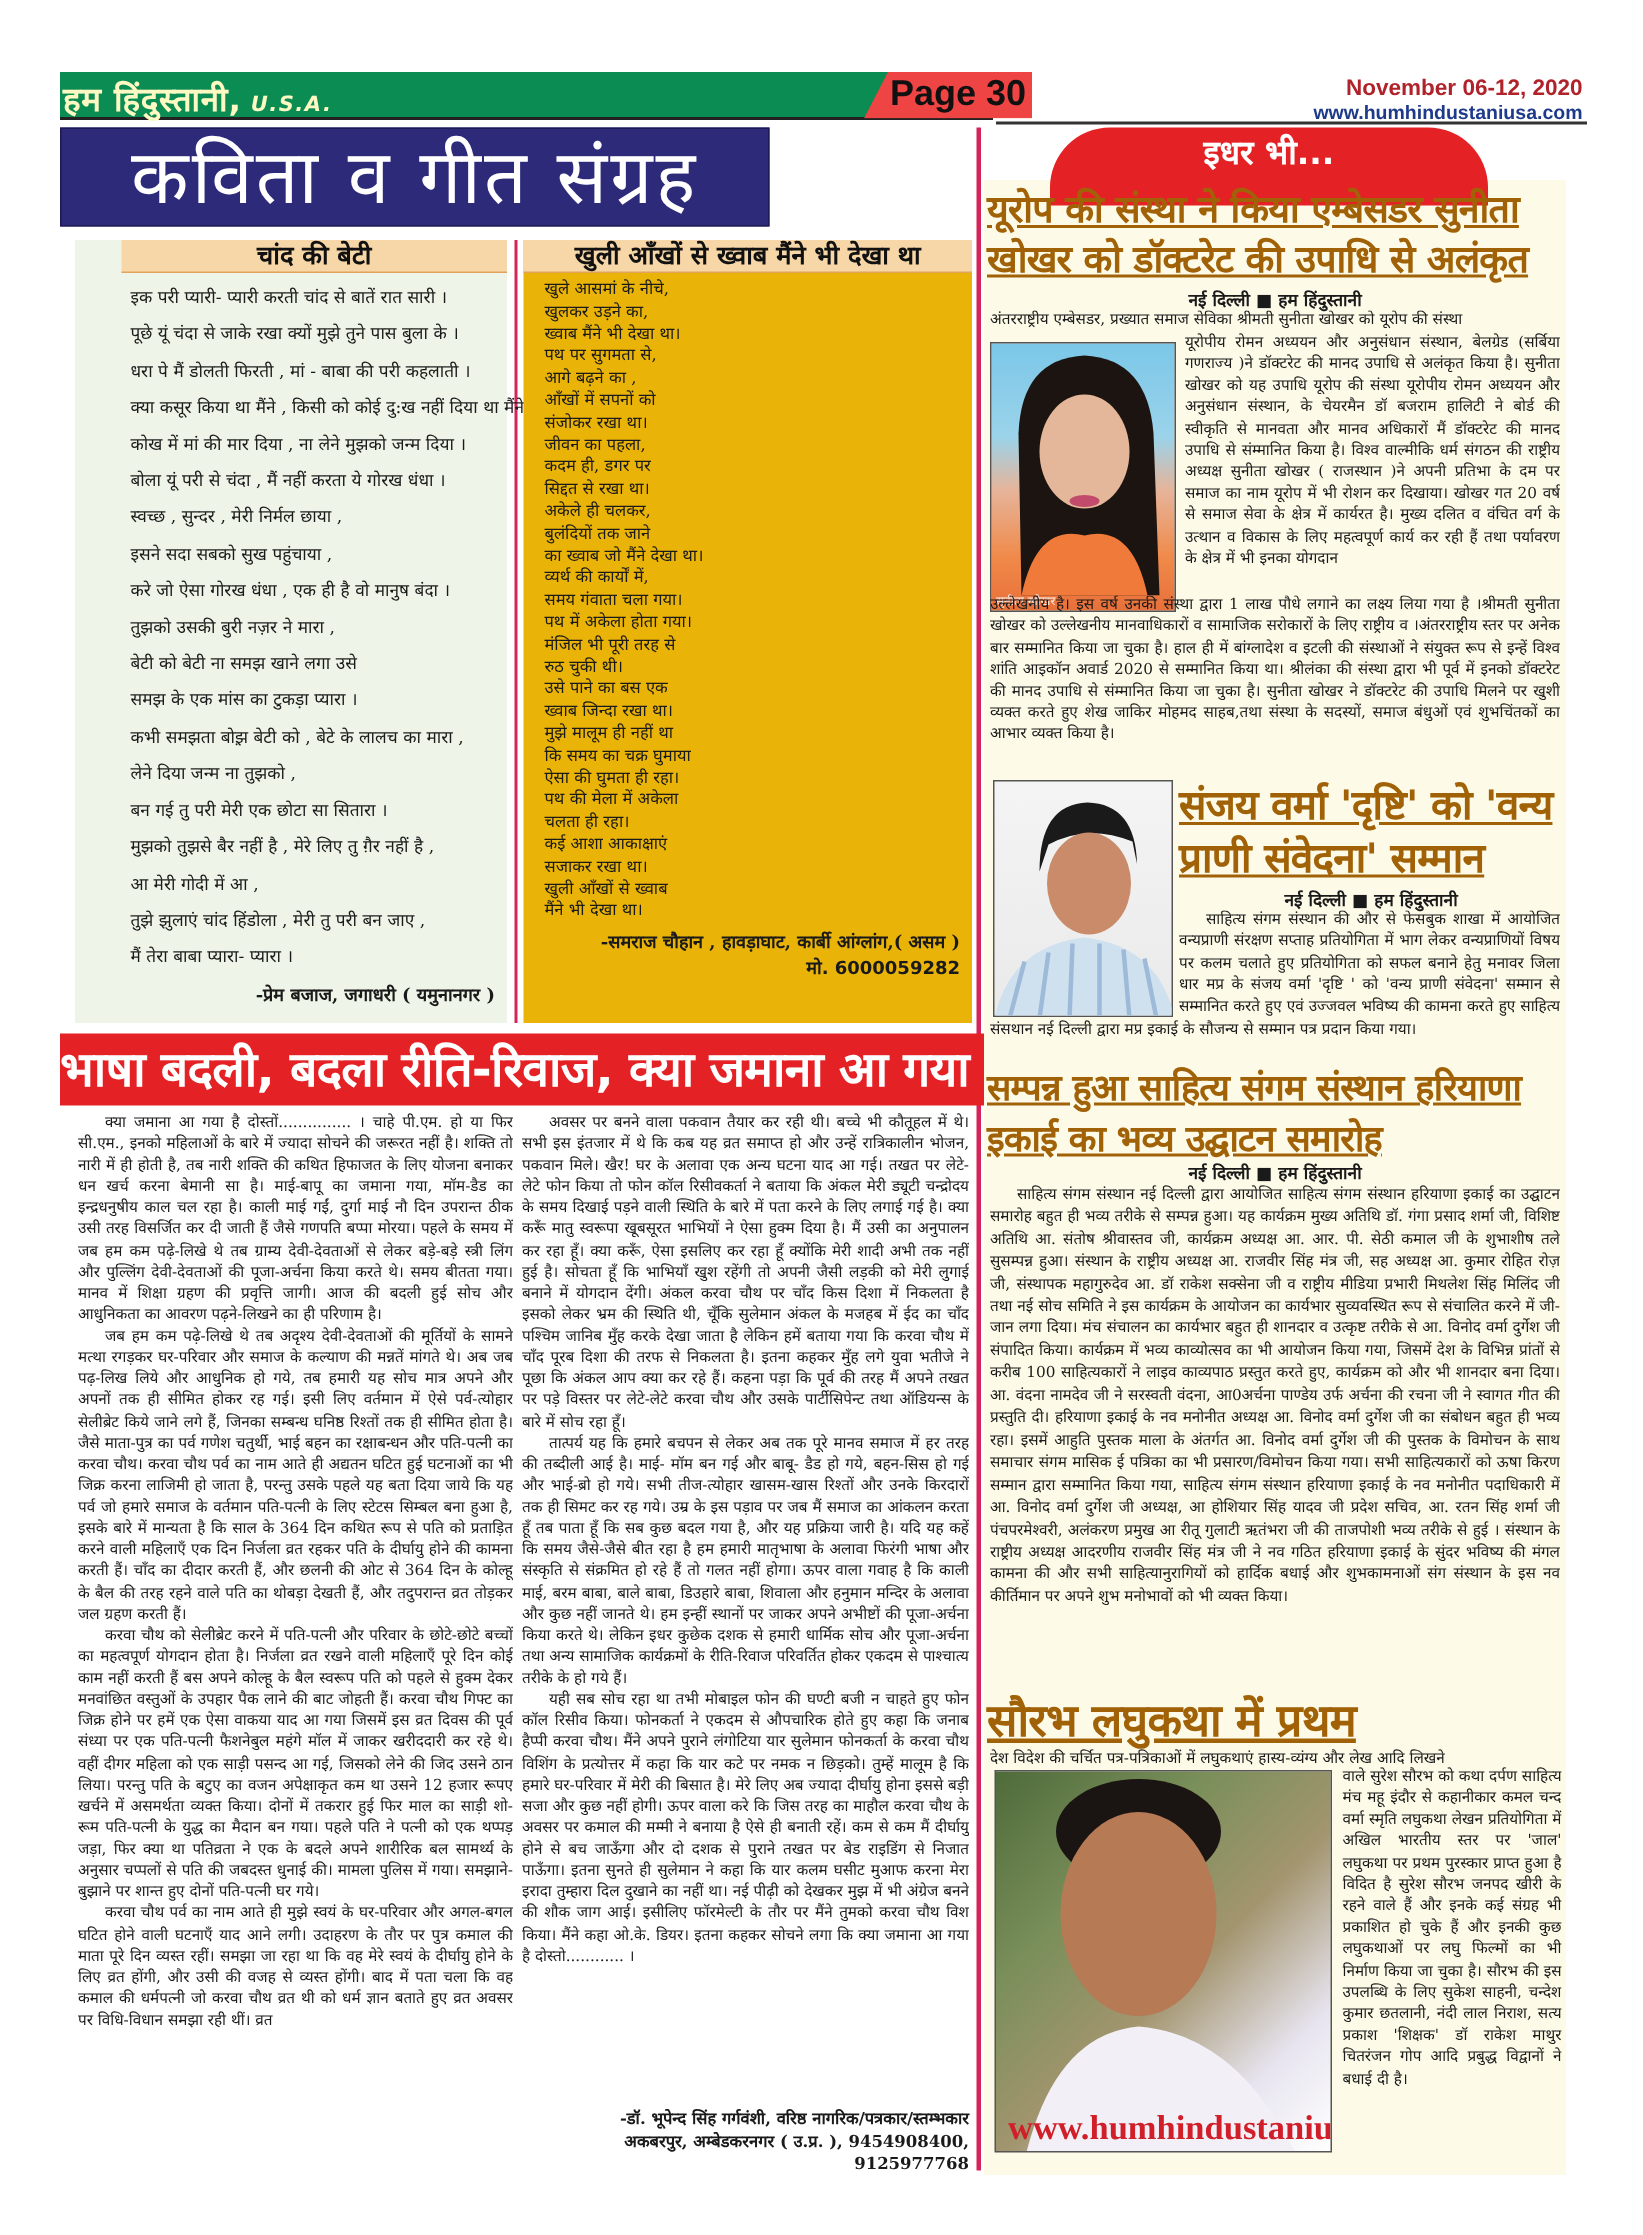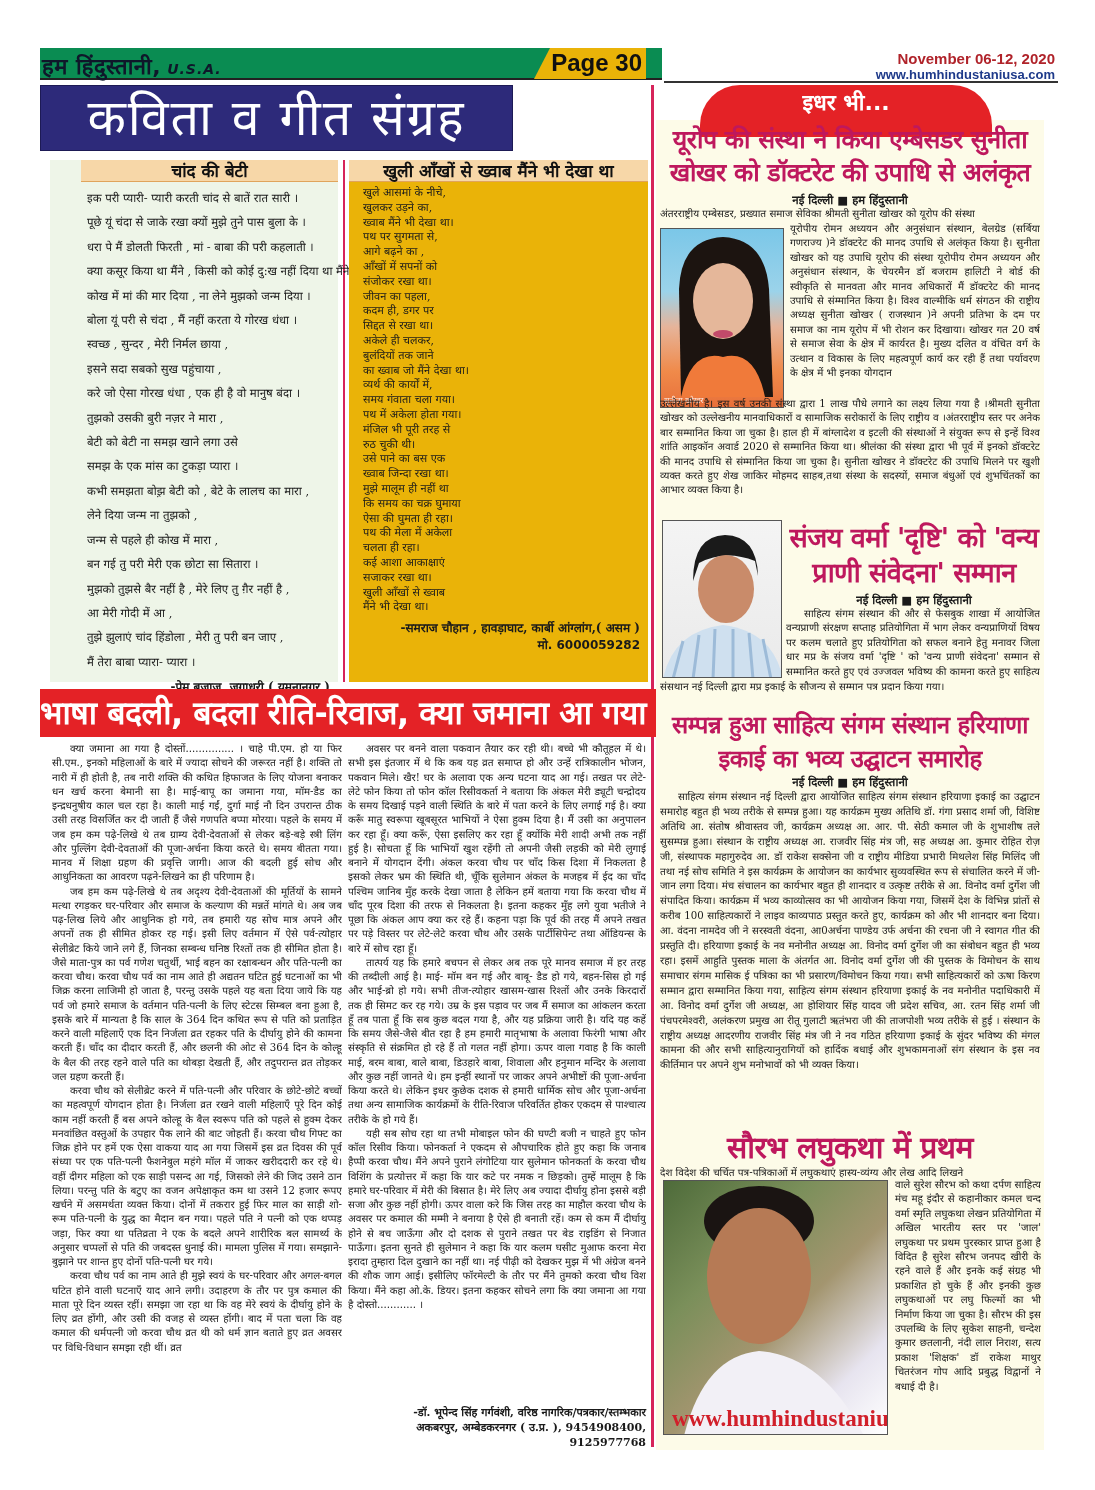--- a/index.html
+++ b/index.html
@@ -1,23 +1,23 @@
 <!DOCTYPE html>
 <html><head>
 <meta charset="utf-8">
 <style>
   * { box-sizing: border-box; margin: 0; padding: 0; }
   html, body { width: 1095px; height: 1490px; background: #ffffff; overflow: hidden; }
   body { position: relative; font-family: "DejaVu Serif", "Liberation Serif", serif; color: #1a1a1a; }
 
   
   .masthead { position: absolute; left: 40px; top: 48px; width: 622px; height: 32px; background: #0a8c52; border-bottom: 2px solid #222; }
-  .masthead .brand { position: absolute; left: 2px; top: 2px; color: #0f172a; font-family: "DejaVu Sans", sans-serif; font-weight: bold; font-size: 22px; letter-spacing: 0.5px; }
+  .masthead .brand { position: absolute; left: 2px; top: 2px; color: #fef9c3; font-family: "DejaVu Sans", sans-serif; font-weight: bold; font-size: 22px; letter-spacing: 0.5px; }
   .masthead .brand .usa { font-style: italic; font-size: 14px; margin-left: 6px; letter-spacing: 1px; }
-  .page-tab { position: absolute; left: 534px; top: 48px; width: 112px; height: 31px; background: #eab308; clip-path: polygon(16px 0, 100% 0, 100% 100%, 0 100%); }
+  .page-tab { position: absolute; left: 576px; top: 48px; width: 112px; height: 31px; background: #ef4444; clip-path: polygon(16px 0, 100% 0, 100% 100%, 0 100%); }
   .page-tab span { position: absolute; right: 4px; top: 1px; font-family: "Liberation Sans", sans-serif; font-weight: bold; font-size: 24px; color: #111; }
   .dateline { position: absolute; right: 40px; top: 50px; text-align: right; font-family: "Liberation Sans", sans-serif; font-weight: bold; }
   .dateline .date { color: #b0232a; font-size: 15px; line-height: 17px; }
   .dateline .url { color: #1e3a8a; font-size: 13px; line-height: 15px; }
   .top-rule { position: absolute; left: 664px; top: 81px; width: 394px; height: 2px; background: #333; }
   .section-banner-box { position: absolute; left: 40px; top: 85px; width: 472px; height: 66px; background: #2d2a7a; border: 1px solid #1d1a55; }
   .section-banner-box h1 { color: #fff; font-family: "DejaVu Sans", sans-serif; font-weight: normal; font-size: 50px; text-align: center; line-height: 64px; letter-spacing: 2px; }
 
   .vrule-red { position: absolute; width: 3px; background: #d6245a; }
 
@@ -36,21 +36,21 @@
   .red-headline h2 { color: #fff; font-family: "DejaVu Sans", sans-serif; font-weight: bold; font-size: 32px; line-height: 48px; text-align: center; letter-spacing: -0.5px; white-space: nowrap; overflow: hidden; }
 
   .article-col { position: absolute; font-size: 10.2px; line-height: 14.25px; text-align: justify; }
   .article-col p { text-indent: 18px; }
   .byline-right { text-align: right; font-weight: bold; font-size: 11px; line-height: 15px; }
 
   
   .right-col { position: absolute; left: 656px; top: 120px; width: 388px; height: 1330px; background: #fdfbe8; }
   .idhar-tab { position: absolute; left: 700px; top: 85px; width: 292px; height: 52px; background: #e42226; border-radius: 40px 40px 0 0; text-align: center; }
   .idhar-tab span { color: #fff; font-family: "DejaVu Sans", sans-serif; font-weight: bold; font-size: 22px; line-height: 36px; }
-  .r-headline { position: absolute; font-family: "DejaVu Sans", sans-serif; font-weight: bold; color: #be185d; text-align: center; letter-spacing: -0.5px; }
+  .r-headline { position: absolute; font-family: "DejaVu Sans", sans-serif; font-weight: bold; color: #a16207; letter-spacing: -0.5px; text-decoration: underline; }
   .dateline-small { position: absolute; font-weight: bold; font-size: 11.5px; text-align: center; }
   .r-text { position: absolute; font-size: 10.2px; line-height: 14.4px; text-align: justify; }
   .photo { position: absolute; border: 1px solid #555; overflow: hidden; }
   .caption-overlay { position: absolute; left: 3px; bottom: 2px; font-size: 8px; color: #fff; opacity: .85; }
   .watermark { position: absolute; left: 8px; bottom: 2px; color: #d11f2a; font-family: "Liberation Serif", serif; font-weight: bold; font-size: 23px; white-space: nowrap; }
 </style>
 </head>
 <body>
 
 <div class="masthead">
@@ -87,21 +87,20 @@
       <div class="poem-line">कोख में मां की मार दिया , ना लेने मुझको जन्म दिया ।</div>
       <div class="poem-line">बोला यूं परी से चंदा , मैं नहीं करता ये गोरख धंधा ।</div>
       <div class="poem-line">स्वच्छ , सुन्दर , मेरी निर्मल छाया ,</div>
       <div class="poem-line">इसने सदा सबको सुख पहुंचाया ,</div>
       <div class="poem-line">करे जो  ऐसा गोरख धंधा , एक ही है वो मानुष बंदा ।</div>
       <div class="poem-line">तुझको उसकी बुरी नज़र ने मारा ,</div>
       <div class="poem-line">बेटी को बेटी ना समझ खाने लगा उसे</div>
       <div class="poem-line">समझ के  एक मांस का टुकड़ा प्यारा  ।</div>
       <div class="poem-line">कभी समझता बोझ़ बेटी को , बेटे के लालच का मारा ,</div>
       <div class="poem-line">लेने दिया जन्म ना तुझको ,</div>
-      <div class="poem-line">जन्म से पहले ही कोख में मारा ,</div>
       <div class="poem-line">बन गई तु परी मेरी एक छोटा सा सितारा ।</div>
       <div class="poem-line">मुझको तुझसे बैर नहीं है , मेरे लिए तु ग़ैर नहीं है ,</div>
       <div class="poem-line">आ मेरी गोदी में आ ,</div>
       <div class="poem-line">तुझे झुलाएं चांद हिंडोला , मेरी तु परी बन जाए ,</div>
       <div class="poem-line">मैं तेरा बाबा प्यारा- प्यारा ।</div>
     </div>
   <div class="poem-author">-प्रेम बजाज, जगाधरी (  यमुनानगर )</div>
 </div>
 
 <div class="poem-box blue" style="left:349px;top:160px;width:299px;height:522px;">

